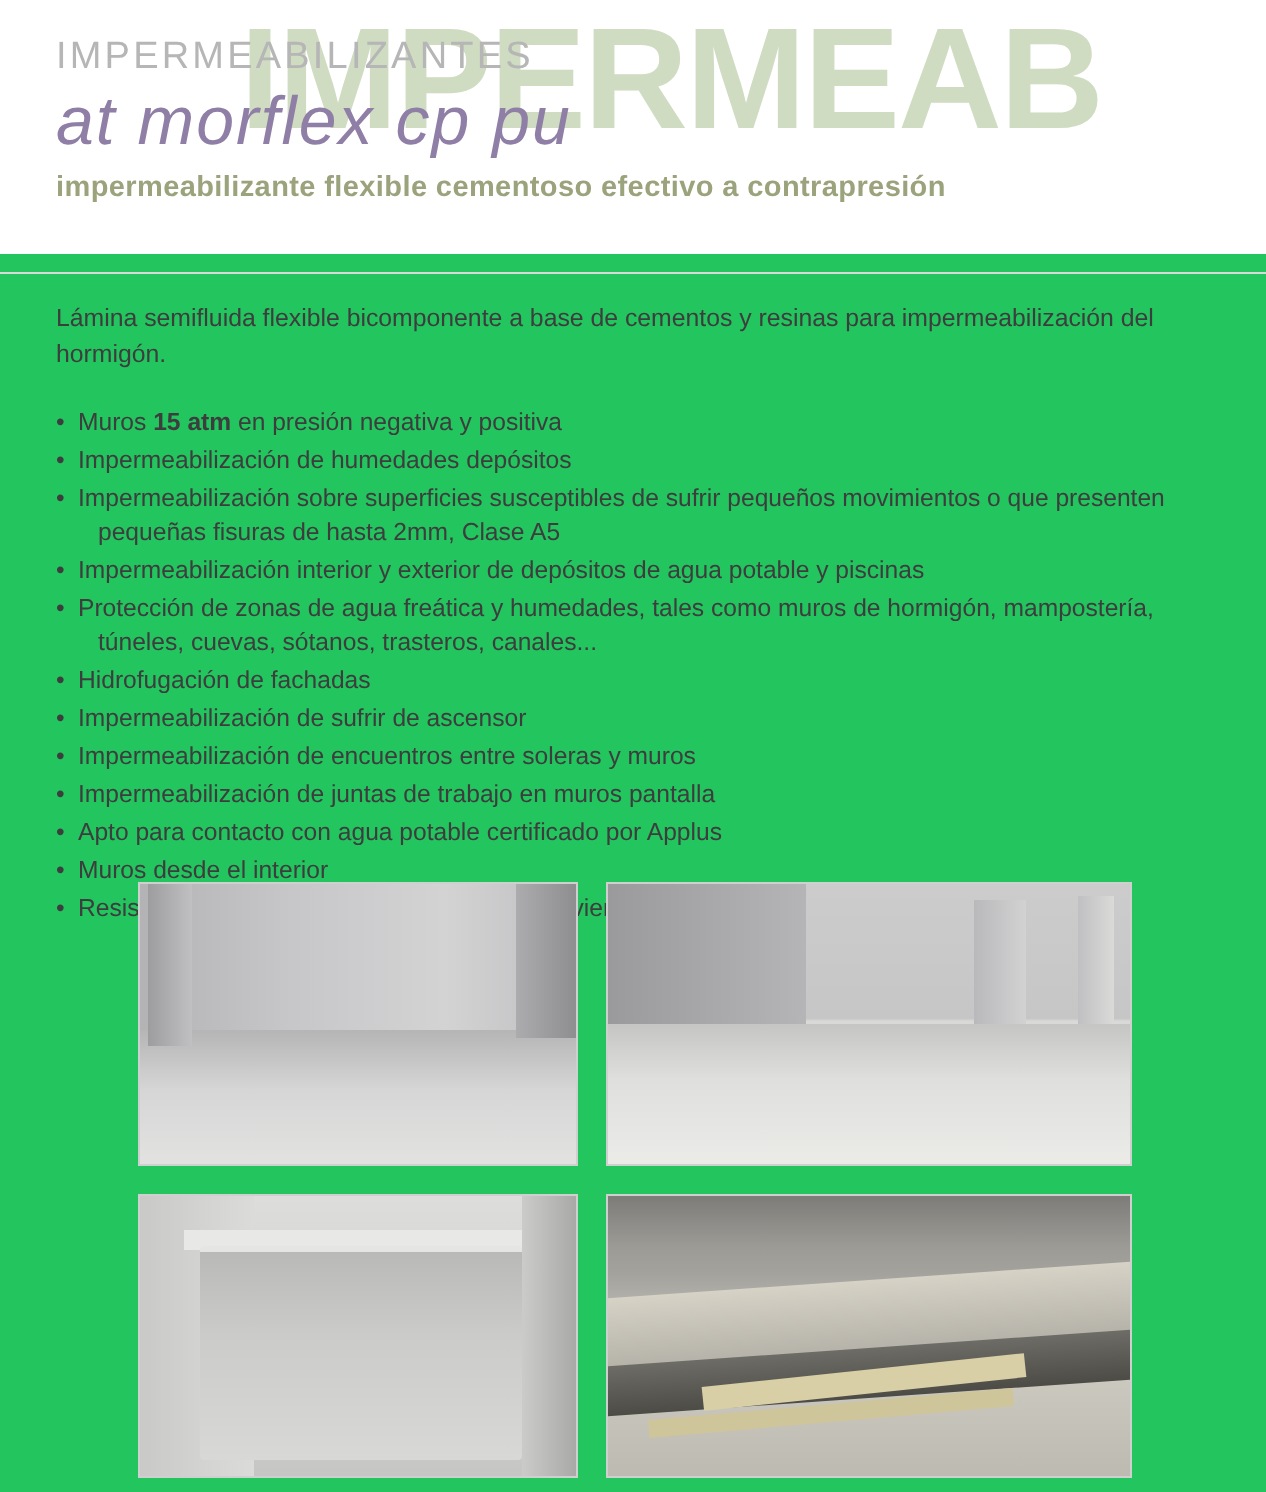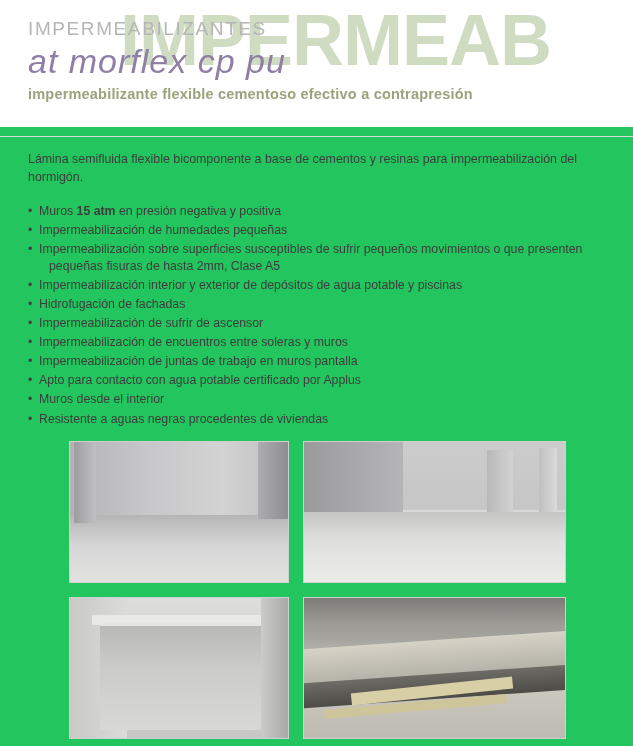--- a/index.html
+++ b/index.html
@@ -275,23 +275,24 @@
       <h1 class="title">at morflex cp pu</h1>
       <div class="subtitle">impermeabilizante flexible cementoso efectivo a contrapresión</div>
     </div>
   </div>
   <div class="rule"></div>
 
   <div class="content">
     <p class="intro">Lámina semifluida flexible bicomponente a base de cementos y resinas para impermeabilización del hormigón.</p>
     <ul class="features" id="features-list">
         <li><span>Muros </span><span class="bold">15 atm</span><span> en presión negativa y positiva</span></li>
-        <li><span>Impermeabilización de humedades pequeñas</span></li>
+        <li><span>Impermeabilización de humedades depósitos</span></li>
         <li><span>Impermeabilización sobre superficies susceptibles de sufrir pequeños movimientos o que presenten</span><span class="cont">pequeñas fisuras de hasta 2mm, Clase A5</span></li>
         <li><span>Impermeabilización interior y exterior de depósitos de agua potable y piscinas</span></li>
+        <li><span>Protección de zonas de agua freática y humedades, tales como muros de hormigón, mampostería,</span><span class="cont">túneles, cuevas, sótanos, trasteros, canales...</span></li>
         <li><span>Hidrofugación de fachadas</span></li>
         <li><span>Impermeabilización de sufrir de ascensor</span></li>
         <li><span>Impermeabilización de encuentros entre soleras y muros</span></li>
         <li><span>Impermeabilización de juntas de trabajo en muros pantalla</span></li>
         <li><span>Apto para contacto con agua potable certificado por Applus</span></li>
         <li><span>Muros desde el interior</span></li>
         <li><span>Resistente a aguas negras procedentes de viviendas</span></li>
       </ul>
   </div>
 

